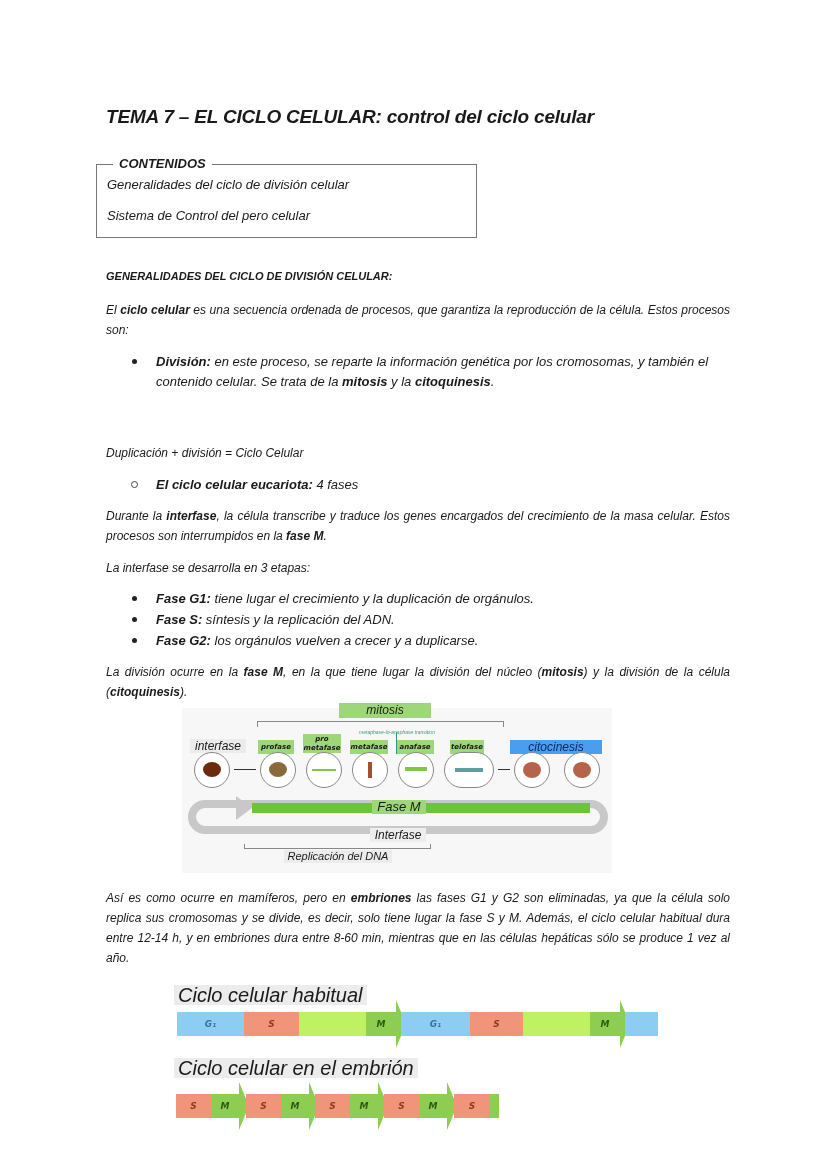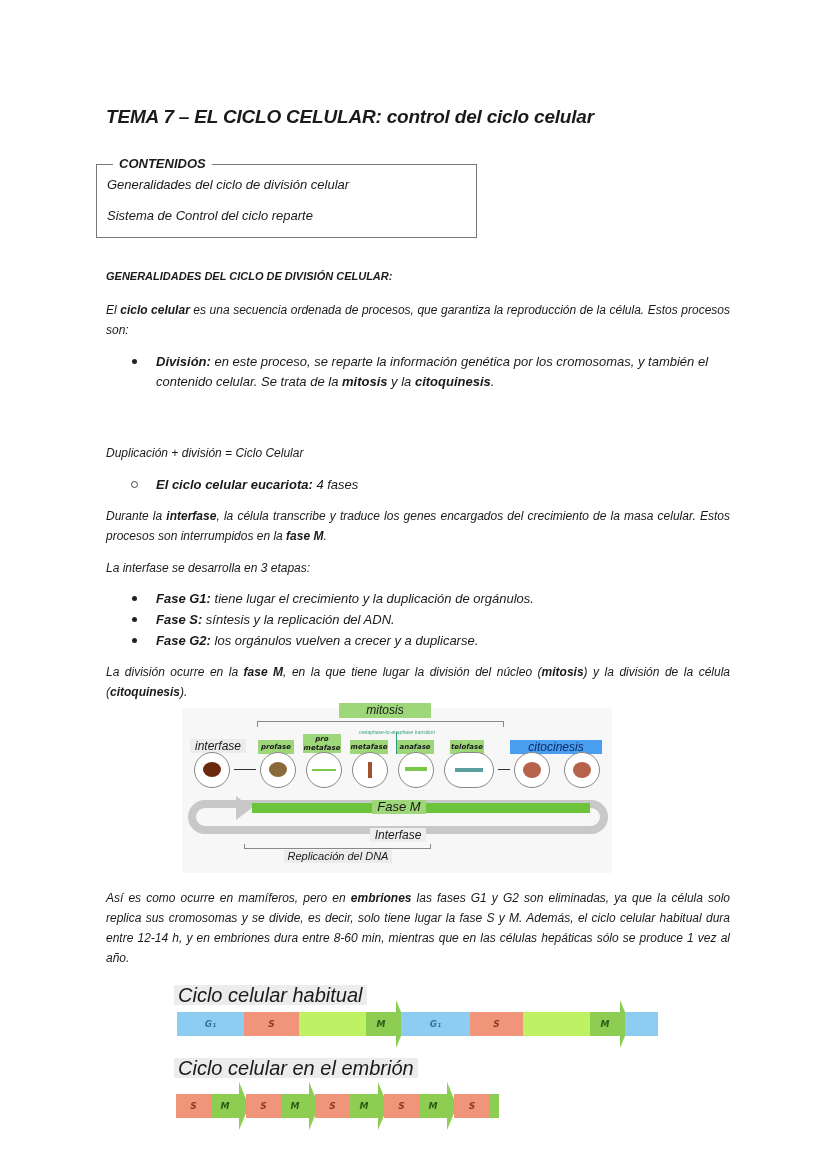--- a/index.html
+++ b/index.html
@@ -38,21 +38,21 @@
 </head>
 <body>
 
 <div class="page">
 
   <div class="title">TEMA 7 – EL CICLO CELULAR: control del ciclo celular</div>
 
   <div class="contents-box">
     <div class="contents-legend">CONTENIDOS</div>
     <div class="contents-item" style="top:12px;">Generalidades del ciclo de división celular</div>
-    <div class="contents-item" style="top:43px;">Sistema de Control del ciclo reparte</div>
+    <div class="contents-item" style="top:43px;">Sistema de Control del pero celular</div>
   </div>
 
   <div class="h2">GENERALIDADES DEL CICLO DE DIVISIÓN CELULAR:</div>
 
   <div class="p" style="top:292px;">
     <span>El </span><b>ciclo celular</b><span> es una secuencia ordenada de procesos, que garantiza la reproducción de la célula. Estos procesos son:</span>
   </div>
 
   <div class="bullets" style="top:344px;">
     <div class="bullet">

